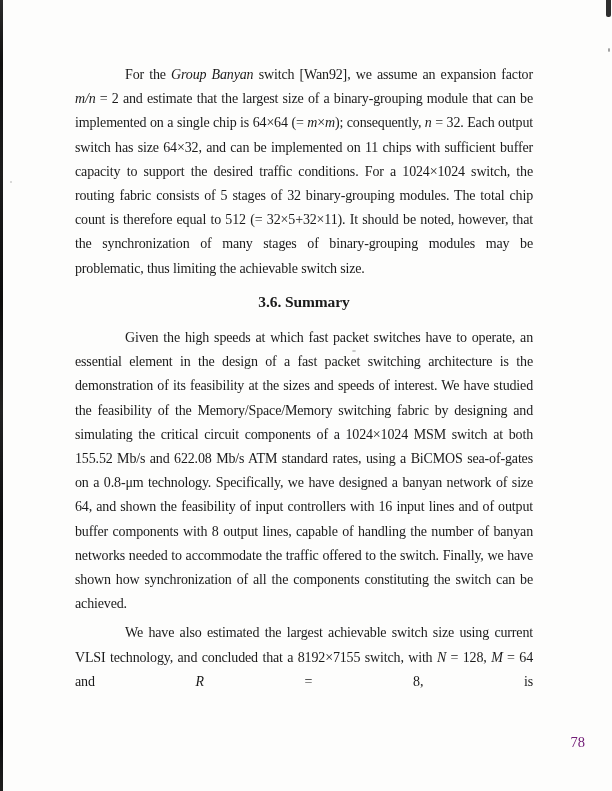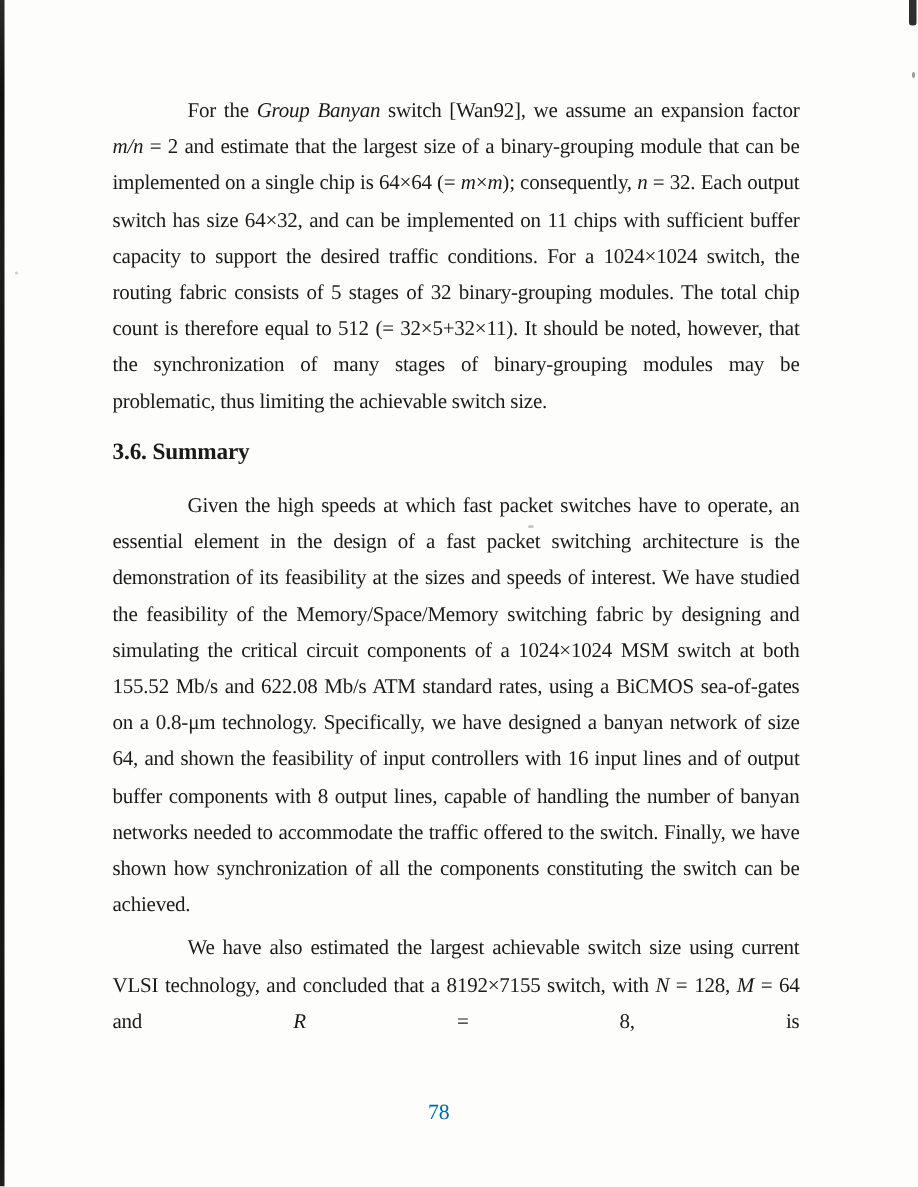--- a/index.html
+++ b/index.html
@@ -56,31 +56,31 @@
   }
   .content p.extra-top { margin-top: 5px; }
   .content p.justify-last { text-align-last: justify; }
   .content h3 {
     font-size: 15.5px;
     line-height: 24.2px;
     font-weight: bold;
     letter-spacing: -0.1px;
     margin: 9px 0 12px 0;
     text-indent: 0;
-    text-align: left;
+    text-align: center;
   }
   .it { font-style: italic; }
   .page-number {
     position: absolute;
     left: 0; top: 734px;
     width: 585px;
-    text-align: center;
+    text-align: right;
     font-family: "Liberation Serif", "DejaVu Serif", serif;
     font-size: 14.5px;
-    color: #0369a1;
+    color: #701a75;
   }
 </style>
 </head>
 <body>
 
 <div class="page">
 
   <div class="scan-bar-left"></div>
   <div class="scan-mark-tr"></div>
   <div class="speck speck-a"></div>

